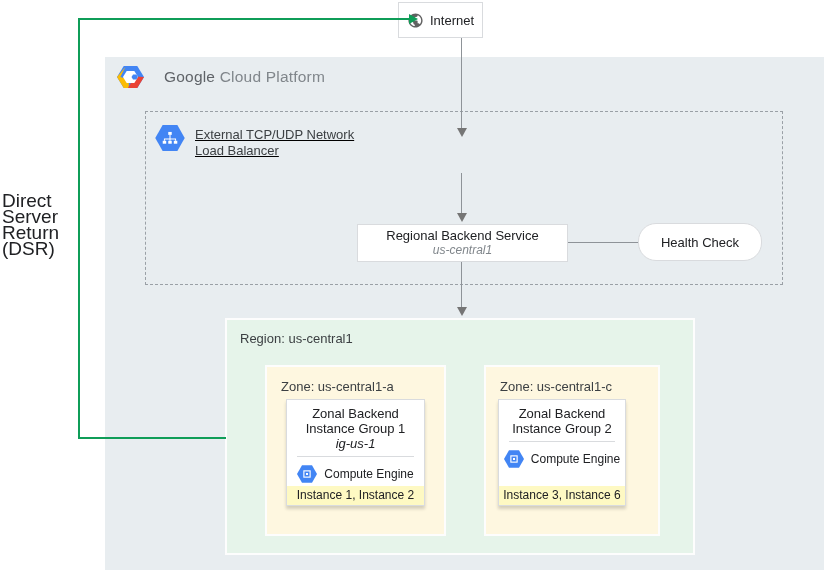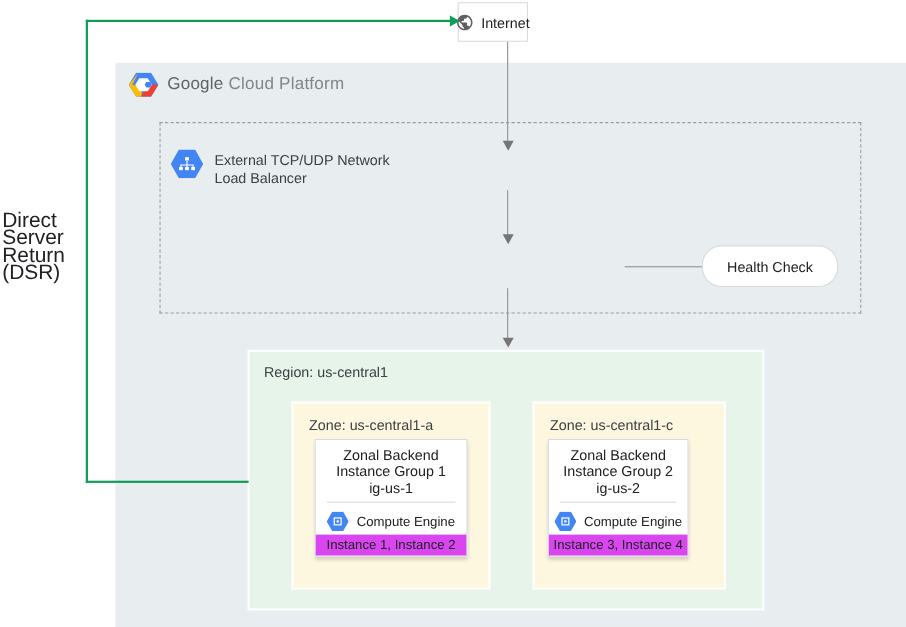--- a/index.html
+++ b/index.html
@@ -1,55 +1,55 @@
 <!DOCTYPE html>
 <html><head>
 <meta charset="utf-8">
 <style>
   * { margin:0; padding:0; box-sizing:border-box; }
   body { font-family:"Liberation Sans", sans-serif; background:#fff; }
   .canvas { position:relative; width:824px; height:570px; background:#fff; overflow:hidden; }
 
   
   .gcp-container { position:absolute; left:105px; top:57px; width:719px; height:513px; background:#E8EDF0; }
-  .gcp-logo-row { position:absolute; left:117px; top:66px; display:flex; align-items:center; gap:8px; }
+  .gcp-logo-row { position:absolute; left:117px; top:66px; display:flex; align-items:center; gap:20px; }
   .brand { font-size:15.5px; letter-spacing:.2px; }
   .brand .b1 { color:#5F6368; font-weight:500; }
   .brand .b2 { color:#80868B; font-weight:400; }
 
   .dashed-box { position:absolute; left:145px; top:111px; width:638px; height:174px; border:1px dashed #9AA0A6; }
-  .lb-label-row { position:absolute; left:155px; top:136px; display:flex; align-items:flex-start; gap:10px; }
+  .lb-label-row { position:absolute; left:155px; top:125px; display:flex; align-items:flex-start; gap:10px;text-decoration:underline; }
   .lb-label { width:172px; font-size:13px; line-height:15.5px; color:#3C4043; padding-top:2px; }
 
   
   .node { position:absolute; background:#fff; border:1px solid #D9DBDE; display:flex; align-items:center; justify-content:center; font-size:13px; color:#202124; text-align:center; }
-  .internet-box { left:416px; top:2px; width:64px; height:36px; gap:6px; }
+  .internet-box { left:398px; top:2px; width:85px; height:36px; gap:6px; }
   .fr-box { left:383px; top:138px; width:160px; height:35px; }
   .rbs-box { left:357px; top:224px; width:211px; height:38px; flex-direction:column; line-height:15px; }
   .rbs-sub { font-style:italic; font-size:12px; color:#80868B; }
   .hc-box { left:638px; top:223px; width:124px; height:38px;border-radius:18px; }
 
   
   .region-box { position:absolute; left:225px; top:318px; width:470px; height:237px; background:#E6F4EA; border:2px solid #FDFDFD; }
   .region-label { position:absolute; left:240px; top:331px; font-size:13px; color:#3C4043; }
   .zone-box { position:absolute; width:181px; height:171px; background:#FEF7E0; border:2px solid #FDFDFD; top:365px; }
   .zone-a { left:265px; }
   .zone-c { left:484px; width:176px; }
   .zone-label { position:absolute; left:14px; top:12px; font-size:13px; color:#3C4043; }
 
   
   .card { position:absolute; top:399px; width:139px; height:107px; background:#fff; border:1px solid #D9DBDE; box-shadow:0 3px 3px rgba(0,0,0,0.16); text-align:center; }
   .card-1 { left:286px; }
   .card-2 { left:498px; width:128px; }
   .card-title { margin-top:6px; font-size:13px; line-height:15px; color:#202124; padding:0 5px; }
-  .card-id { font-size:13px; line-height:15px; color:#202124; }
+  .card-id { font-size:13px; line-height:15px; font-style:italic; color:#202124; }
   .card-divider { border-top:1px solid #D9DBDE; margin:5px 10px 0 10px; }
   .engine-row { margin-top:8px; display:flex; align-items:center; justify-content:center; gap:7px; }
   .engine-label { font-size:12px; color:#202124; }
-  .card-footer { position:absolute; left:0; right:0; bottom:0; height:19px; background:#d946ef; font-size:12px; line-height:19px; color:#202124; }
+  .card-footer { position:absolute; left:0; right:0; bottom:0; height:19px; background:#fef9c3; font-size:12px; line-height:19px; color:#202124; }
 
   
   .vline { position:absolute; width:1px; background:#8E9398; }
   .hline { position:absolute; height:1px; background:#8E9398; }
   .head-down { position:absolute; width:0; height:0; border-left:5px solid transparent; border-right:5px solid transparent; border-top:9px solid #757575; }
 
   
   .g { background:#0F9D58; position:absolute; }
   .g-head-right { position:absolute; width:0; height:0; border-top:5px solid transparent; border-bottom:5px solid transparent; border-left:9px solid #0F9D58; }
 
@@ -84,31 +84,30 @@
         <rect x="11" y="9" width="10" height="10" fill="none" stroke="#fff" stroke-width="1.8"></rect>
         <rect x="14.4" y="12.4" width="3.2" height="3.2" fill="#fff"></rect>
       </svg>
       <span class="engine-label">Compute Engine</span>
     </div>
     <div class="card-footer">Instance 1, Instance 2</div>
   </div>
 
   <div class="card card-2">
     <div class="card-title">Zonal Backend Instance Group 2</div>
-    <div class="card-id">ig-us-2</div>
     <div class="card-divider"></div>
     <div class="engine-row">
       <svg class="icon" width="20" height="18" viewBox="0 0 32 28">
         <polygon points="8,0 24,0 32,14 24,28 8,28 0,14" fill="#4285F4"></polygon>
         <rect x="11" y="9" width="10" height="10" fill="none" stroke="#fff" stroke-width="1.8"></rect>
         <rect x="14.4" y="12.4" width="3.2" height="3.2" fill="#fff"></rect>
       </svg>
       <span class="engine-label">Compute Engine</span>
     </div>
-    <div class="card-footer">Instance 3, Instance 4</div>
+    <div class="card-footer">Instance 3, Instance 6</div>
   </div>
 
   <div class="gcp-logo-row">
     <svg class="icon" width="27" height="22" viewBox="0 0 32 26">
       <polygon points="8,0 24,0 32,13 24,26 8,26 0,13" fill="#4285F4"></polygon>
       <polygon points="10,1 0,13 8,26 14,26 14,16 4,13" fill="#FBBC05"></polygon>
       <polygon points="32,13 24,26 13,26 21,12.5" fill="#EA4335"></polygon>
       <polygon points="11.5,6 20.5,6 25,13 20.5,20 11.5,20 7,13" fill="#fff"></polygon>
       <polygon points="19,10 23,10 24.8,13 23,16 19,16 17.2,13" fill="#4285F4"></polygon>
     </svg>
@@ -132,20 +131,24 @@
   </div>
 
   <div class="node internet-box">
     <svg class="icon" width="17" height="17" viewBox="0 0 24 24">
       <path fill="#616161" d="M12 2C6.48 2 2 6.48 2 12s4.48 10 10 10 10-4.48 10-10S17.52 2 12 2zm-1 17.93c-3.95-.49-7-3.85-7-7.93 0-.62.08-1.21.21-1.79L9 15v1c0 1.1.9 2 2 2v1.93zm6.9-2.54c-.26-.81-1-1.39-1.9-1.39h-1v-3c0-.55-.45-1-1-1H8v-2h2c.55 0 1-.45 1-1V7h2c1.1 0 2-.9 2-2v-.41c2.93 1.19 5 4.06 5 7.41 0 2.08-.8 3.97-2.1 5.39z"></path>
     </svg>
     <span>Internet</span>
   </div>
 
 
+  <div class="node rbs-box">
+    <div>Regional Backend Service</div>
+    <div class="rbs-sub">us-central1</div>
+  </div>
 
   <div class="node hc-box">
     <span>Health Check</span>
   </div>
 
   <div class="vline" style="left:461px; top:38px; height:91px;"></div>
   <div class="head-down" style="left:457px; top:128px;"></div>
 
   <div class="vline" style="left:461px; top:173px; height:41px;"></div>
   <div class="head-down" style="left:457px; top:213px;"></div>

